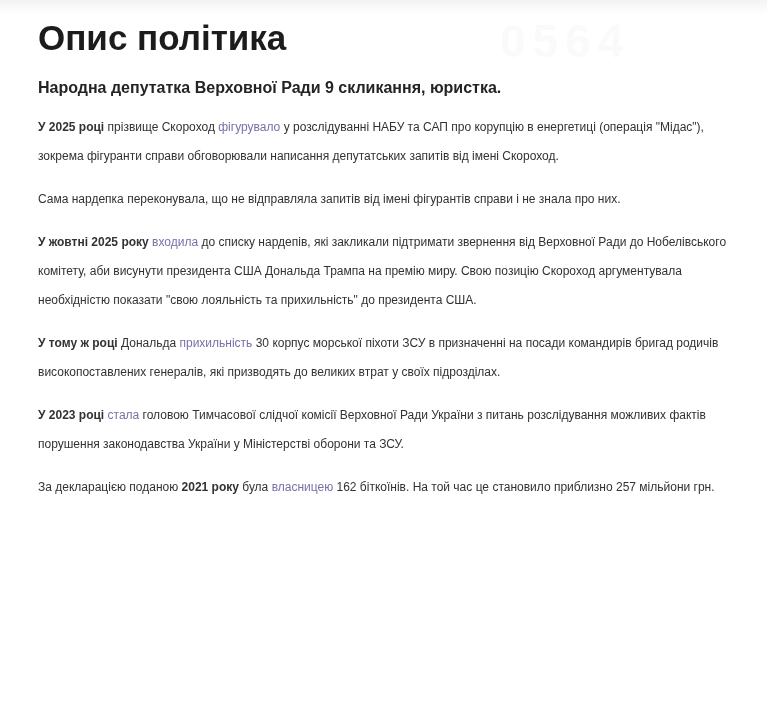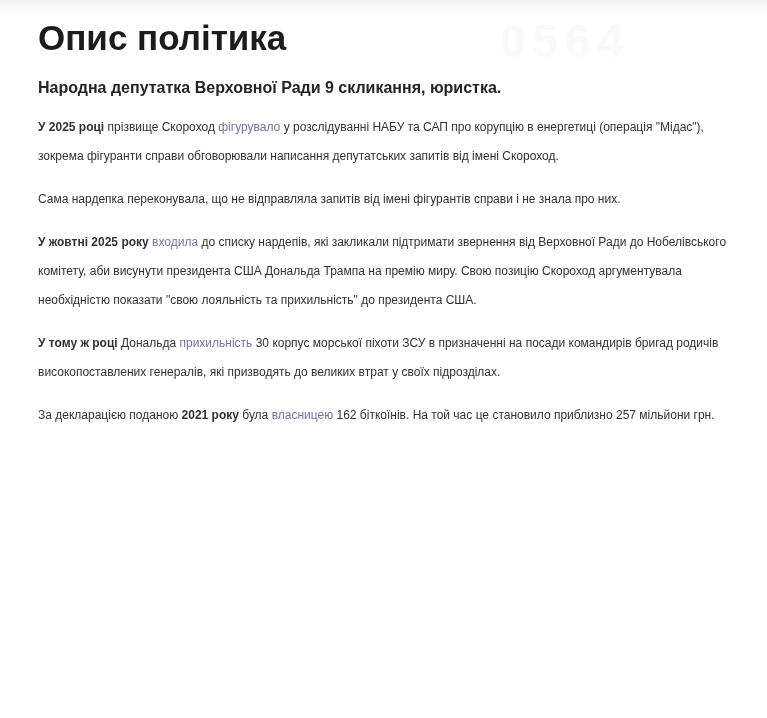--- a/index.html
+++ b/index.html
@@ -66,15 +66,16 @@
 <div class="watermark">0564</div>
 
 <div class="content">
   <h1 class="page-title">Опис політика</h1>
   <p class="subtitle">Народна депутатка Верховної Ради 9 скликання, юристка.</p>
   <div class="article-body">
       <p class="para"><span class="b">У 2025 році</span><span> прізвище Скороход </span><a href="#">фігурувало</a><span> у розслідуванні НАБУ та САП про корупцію в енергетиці (операція "Мідас"), зокрема фігуранти справи обговорювали написання депутатських запитів від імені Скороход.</span></p>
       <p class="para"><span>Сама нардепка переконувала, що не відправляла запитів від імені фігурантів справи і не знала про них.</span></p>
       <p class="para"><span class="b">У жовтні 2025 року</span><span> </span><a href="#">входила</a><span> до списку нардепів, які закликали підтримати звернення від Верховної Ради до Нобелівського комітету, аби висунути президента США Дональда Трампа на премію миру. Свою позицію Скороход аргументувала необхідністю показати "свою лояльність та прихильність" до президента США.</span></p>
       <p class="para"><span class="b">У тому ж році</span><span> Дональда </span><a href="#">прихильність</a><span> 30 корпус морської піхоти ЗСУ в призначенні на посади командирів бригад родичів високопоставлених генералів, які призводять до великих втрат у своїх підрозділах.</span></p>
+      <p class="para"><span class="b">У 2023 році</span><span> </span><a href="#">стала</a><span> головою Тимчасової слідчої комісії Верховної Ради України з питань розслідування можливих фактів порушення законодавства України у Міністерстві оборони та ЗСУ.</span></p>
       <p class="para"><span>За декларацією поданою </span><span class="b">2021 року</span><span> була </span><a href="#">власницею</a><span> 162 біткоїнів. На той час це становило приблизно 257 мільйони грн.</span></p>
     </div>
 </div>
 
 </body></html>

